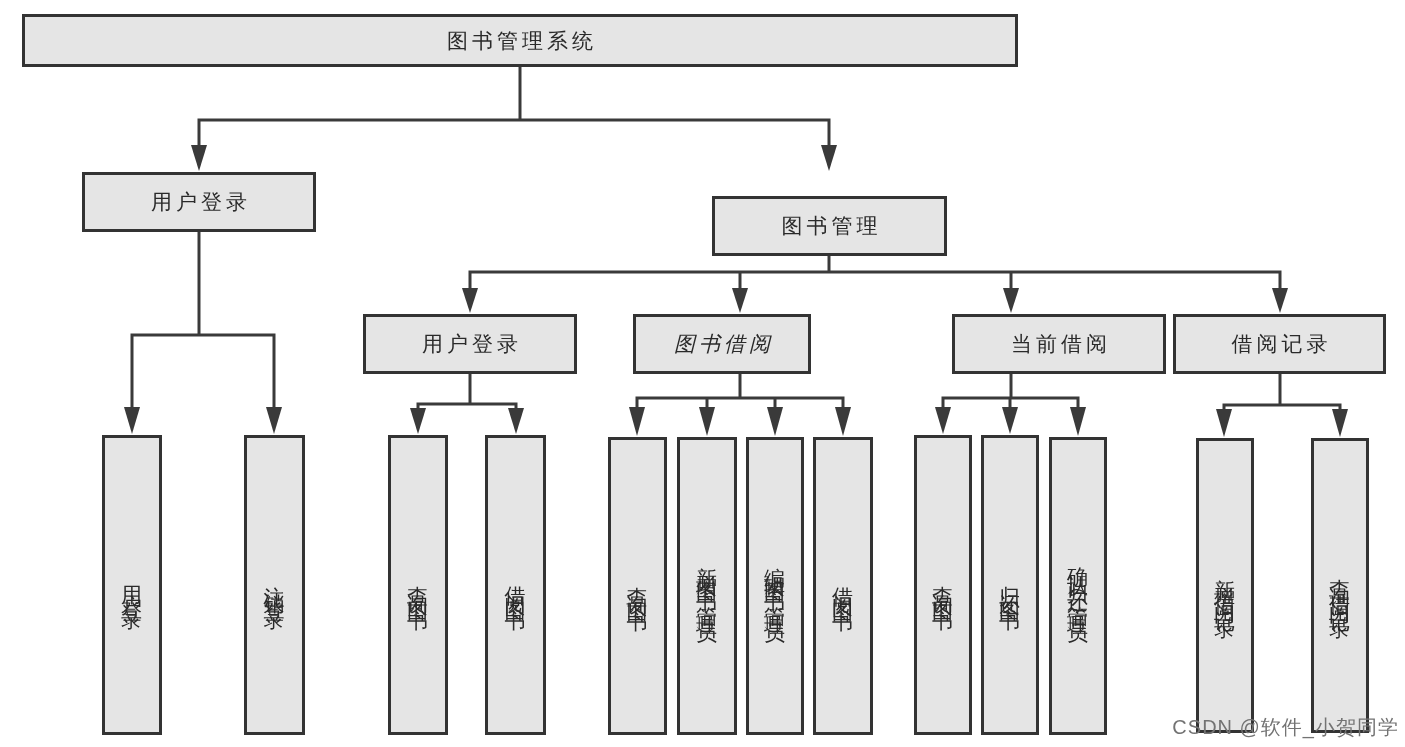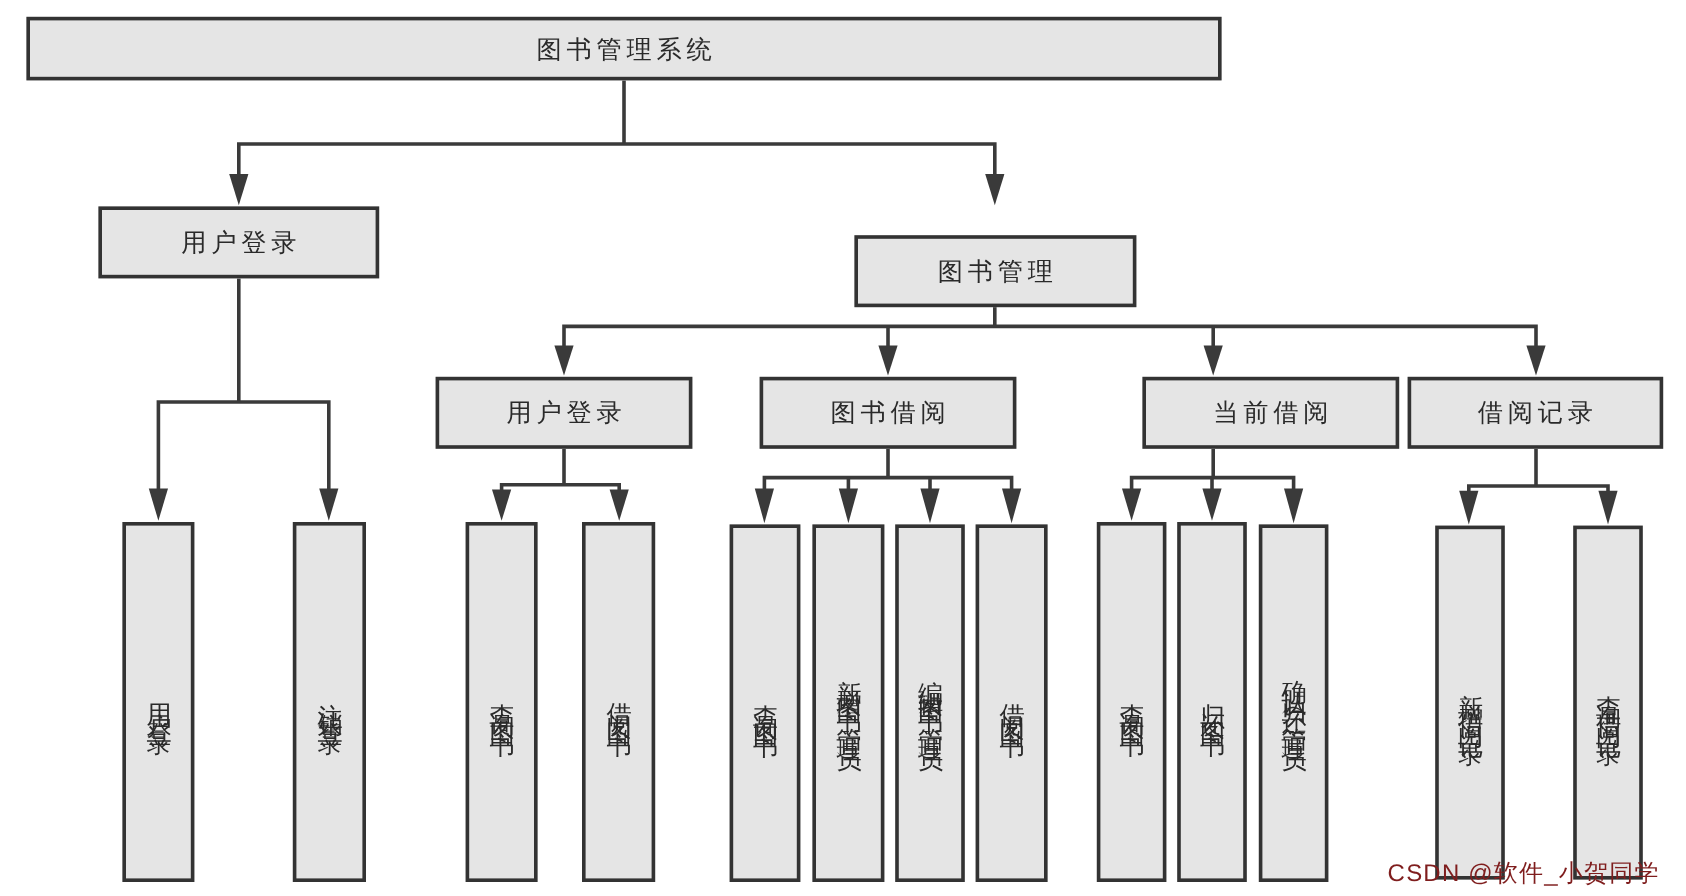--- a/index.html
+++ b/index.html
@@ -23,32 +23,32 @@
   .h-box{font-size:21px;letter-spacing:4px;text-indent:4px;white-space:nowrap;}
   .v-box{
     font-size:21px;
     writing-mode:vertical-rl;
     letter-spacing:8px;
     line-height:1;
     white-space:nowrap;
   }
   .watermark{
     position:absolute;
-    right:22px;top:714px;
+    right:6px;top:714px;
     font-size:20px;
-    color:#7f1d1d;
+    color:#737373;
     letter-spacing:1px;
     z-index:3;
   }
   
   #n-root{left:22px;top:14px;width:996px;height:53px;}
   #n-user-login{left:82px;top:172px;width:234px;height:60px;}
   #n-book-mgmt{left:712px;top:172px;width:235px;height:60px;margin-top:24px;}
   #n-new-book-rec{left:363px;top:314px;width:214px;height:60px;}
-  #n-book-borrow{left:633px;top:314px;width:214px;height:60px;}
+  #n-book-borrow{left:633px;top:314px;width:178px;height:60px;font-style:italic;}
   #n-current-borrow{left:904px;top:314px;width:214px;height:60px;margin-left:48px;}
   #n-borrow-records{left:1173px;top:314px;width:213px;height:60px;}
   #l-user-login{left:102px;top:435px;width:60px;height:300px;}
   #l-logout{left:244px;top:435px;width:61px;height:300px;}
   #l-nbr-query{left:388px;top:435px;width:60px;height:300px;}
   #l-nbr-borrow{left:485px;top:435px;width:61px;height:300px;}
   #l-bb-query{left:608px;top:437px;width:59px;height:298px;}
   #l-bb-add{left:677px;top:437px;width:60px;height:298px;}
   #l-bb-edit{left:746px;top:437px;width:58px;height:298px;}
   #l-bb-borrow{left:813px;top:437px;width:60px;height:298px;}

